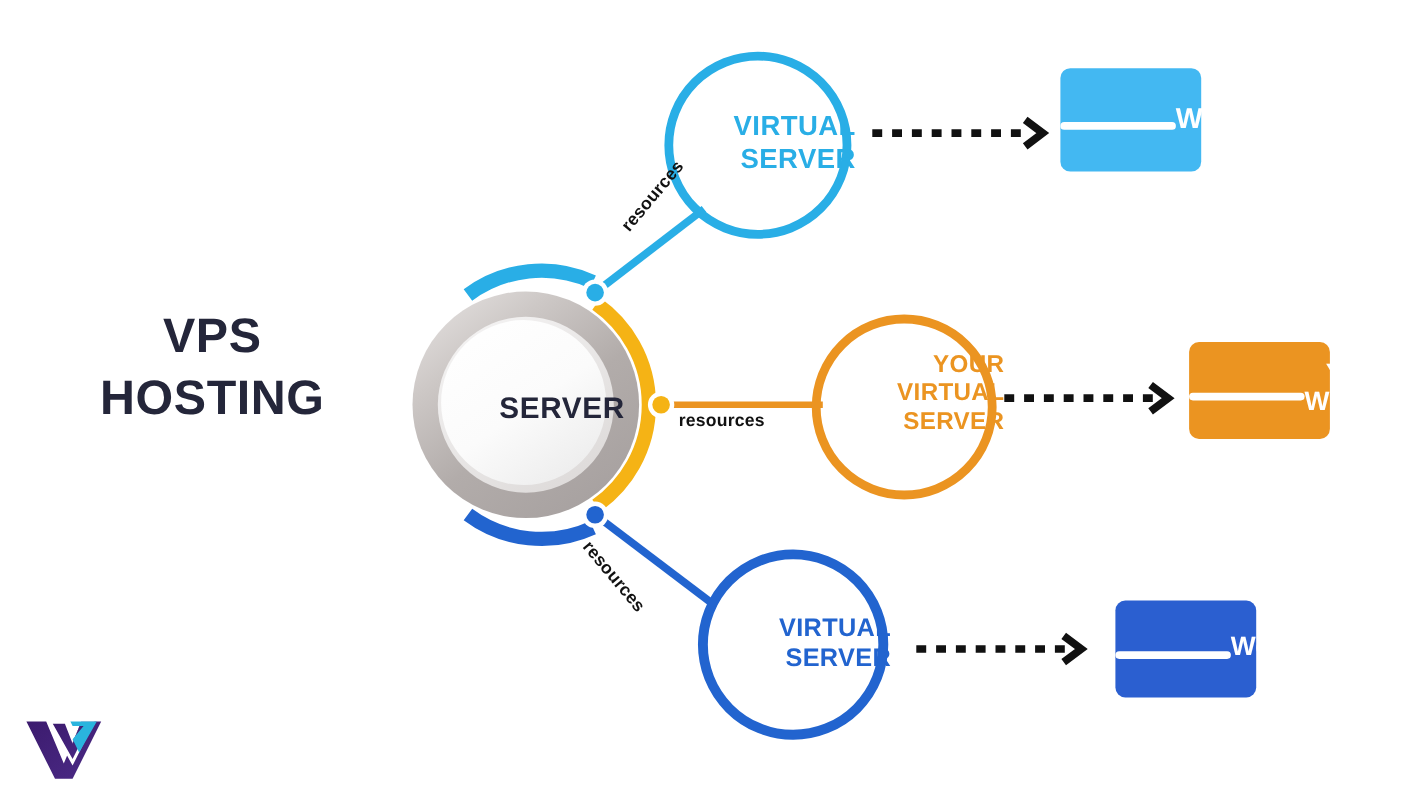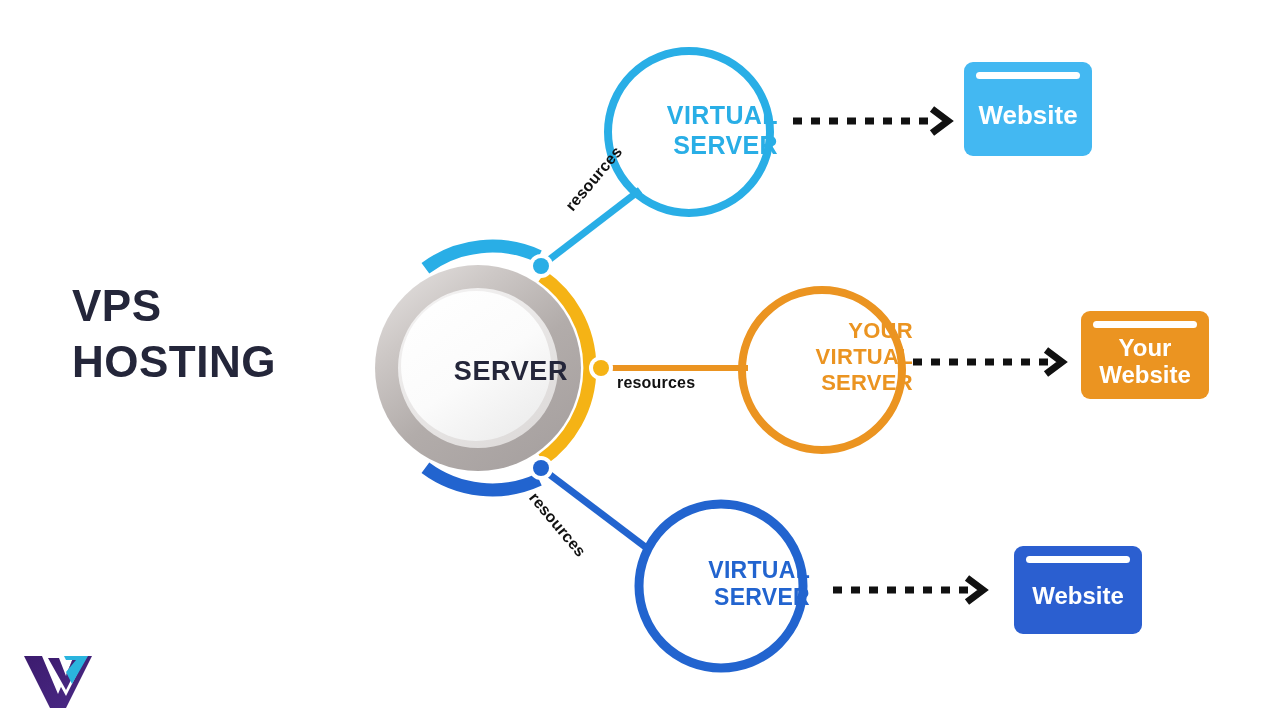--- a/index.html
+++ b/index.html
@@ -15,23 +15,24 @@
     position: relative;
     width: 1280px;
     height: 720px;
     background: #ffffff;
     overflow: hidden;
   }
 
   
   #page-title {
     position: absolute;
-    left: 72px;
+    left: 48px;
     top: 278px;
     width: 290px;
+    text-align: center;
     font-size: 44px;
     font-weight: bold;
     line-height: 1.28;
     color: #24263a;
     letter-spacing: 0.5px;
     white-space: pre-line;
   }
 
   
   #diagram-svg {
@@ -80,21 +81,21 @@
   }
   #res-top   { left: 562px; top: 203px; transform: rotate(-50deg); transform-origin: left top; }
   #res-mid   { left: 617px; top: 374px; }
   #res-bot   { left: 539px; top: 489px; transform: rotate(50deg); transform-origin: left top; }
 
   
   .site-card {
     position: absolute;
     border-radius: 9px;
     display: flex;
-    flex-direction: column;
+    flex-direction: row;
     align-items: center;
     box-sizing: border-box;
   }
   .site-card .title-bar {
     height: 7px;
     border-radius: 4px;
     background: #ffffff;
     width: 82%;
     margin-top: 10px;
     flex: none;

